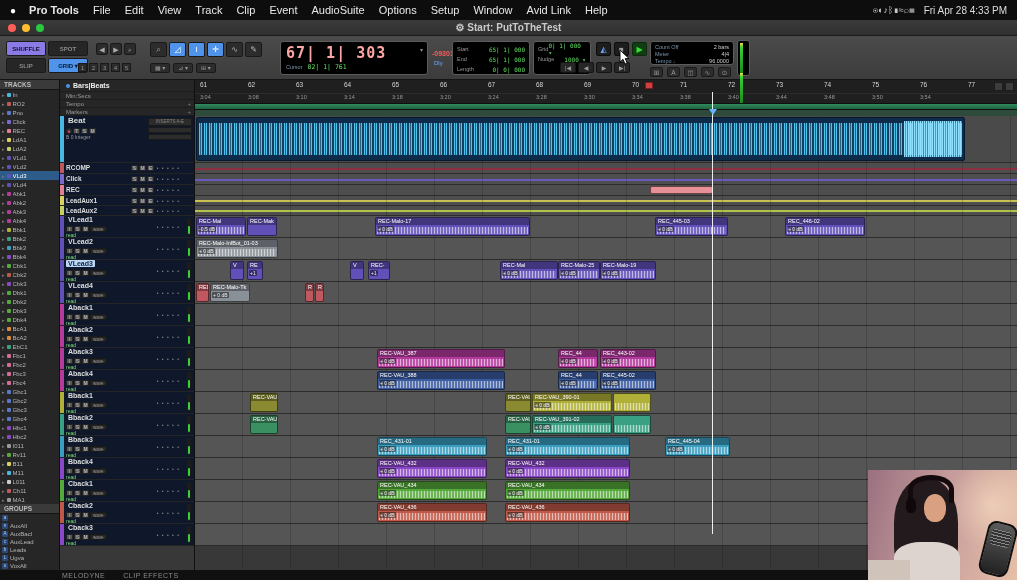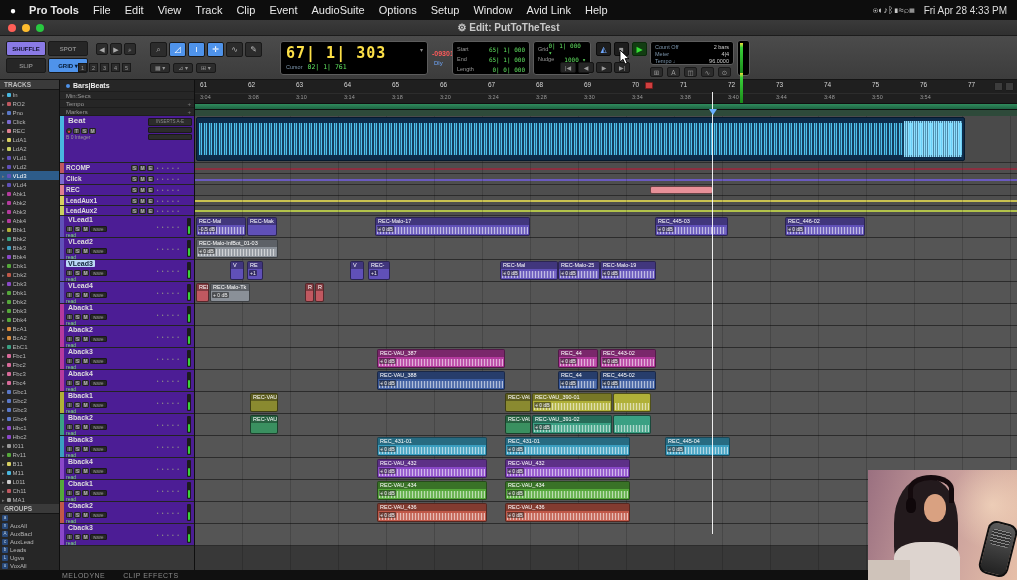--- a/index.html
+++ b/index.html
@@ -29,21 +29,21 @@
   .zb{width:12px;height:12px;background:#2c2c2c;border:1px solid #191919;color:#aaa;font-size:7px;line-height:11px;text-align:center;border-radius:2px}
   #zpresets{position:absolute;left:78px;top:27px;display:flex;gap:2px}
   .zp{width:9px;height:9px;background:#2c2c2c;border:1px solid #191919;color:#999;font-size:5.5px;line-height:8px;text-align:center}
   #tools{position:absolute;left:150px;top:6px;display:flex;gap:2px}
   .tool{width:17px;height:15px;background:#2c2c2c;border:1px solid #191919;color:#b5b5b5;font-size:8px;line-height:14px;text-align:center;border-radius:2px}
   .tool.on{background:#4f93ea;color:#fff}
   #toolchips{position:absolute;left:150px;top:27px;display:flex;gap:3px}
   .tchip{height:10px;padding:0 4px;background:#2c2c2c;border:1px solid #191919;color:#999;font-size:6px;line-height:9px;border-radius:2px}
   .panel{position:absolute;background:#000;border:1px solid #5c5c5c;border-radius:3px}
   #counter{left:280px;top:5px;width:148px;height:34px;padding:2px 5px}
-  #counter-main{font-family:"DejaVu Sans Mono",monospace;font-size:15px;font-weight:bold;color:#fde047;letter-spacing:1px}
+  #counter-main{font-family:"DejaVu Sans Mono",monospace;font-size:15px;font-weight:bold;color:#fca5a5;letter-spacing:1px}
   #counter-dd{position:absolute;right:4px;top:4px;font-size:6px;color:#888}
   #counter-sub{display:flex;gap:5px;align-items:center;margin-top:1px}
   #cursor-label{font-size:5.5px;color:#7d96ad}
   #cursor-value{font-family:"DejaVu Sans Mono",monospace;font-size:6.5px;color:#5fe05f}
   #offset{position:absolute;left:432px;top:14px;font-size:7px;font-weight:bold;color:#ff5a5a}
   #delay{position:absolute;left:434px;top:24px;font-size:6px;color:#6fa8ff}
   #selpanel{left:452px;top:5px;width:78px;height:34px;padding:2px 4px}
   #gridpanel{left:533px;top:5px;width:58px;height:34px;padding:2px 4px}
   .prow{display:flex;justify-content:space-between;align-items:center;height:10px}
   .plab{font-size:5.5px;color:#9a9a9a}
@@ -78,21 +78,21 @@
   .gitem{height:8px;display:flex;align-items:center;gap:2px;padding:0 2px}
   .gchip{width:6px;height:6px;background:#28497a;color:#bcd;font-size:4.5px;line-height:6px;text-align:center;border-radius:1px;flex:none}
   .gname{font-size:6px;color:#b5b5b5;white-space:nowrap;overflow:hidden}
   
   #controls{width:135px;background:#383838;border-right:1px solid #0f0f0f}
   #ruler-panel{height:36px;background:#262626;border-bottom:1px solid #141414}
   .rrow{height:8px;line-height:8px;font-size:6px;color:#9a9a9a;padding-left:6px;border-bottom:1px solid #1d1d1d;display:flex;align-items:center;gap:3px}
   .rrow.main{height:12px;font-size:7px;font-weight:bold;color:#eee}
   .bluedot{width:4px;height:4px;border-radius:50%;background:#4f93ea;display:inline-block}
   .rplus{margin-left:auto;margin-right:3px;color:#777;font-size:6px}
-  .trow{position:relative;background:#4c1d95;border-bottom:1px solid #232323;display:flex}
+  .trow{position:relative;background:#0f172a;border-bottom:1px solid #232323;display:flex}
   .strip{width:4px;flex:none}
   .tmain{flex:1;padding-left:2px;overflow:hidden}
   .tname{font-size:7px;font-weight:bold;color:#ddd;line-height:8px;white-space:nowrap}
   .tname .nm{padding:0 2px;border-radius:1px}
   .tname.sel .nm{background:#bcd8f8;color:#10233a}
   .tname.big{font-size:8px;line-height:10px}
   .tctl{display:flex;gap:1px;align-items:center;height:7px;margin-top:1px}
   .tb{min-width:7px;height:6px;background:#565656;border:1px solid #222;color:#c5c5c5;font-size:4.5px;line-height:5px;text-align:center;border-radius:1px}
   .chipv{height:6px;background:#262626;border:1px solid #191919;color:#9a9a9a;font-size:4.5px;line-height:5px;padding:0 2px;border-radius:1px}
   .tauto{font-size:5px;color:#79e079;line-height:6px}
@@ -162,21 +162,21 @@
 </div>
 
 <div id="titlebar">
   <span class="lights">
     <span class="light lr"></span>
     <span class="light ly"></span>
     <span class="light lg"></span>
   </span>
   <span id="title-text">
     <span>⚙</span>
-    <span>Edit: PutToTheTest</span>
+    <span>Start: PutToTheTest</span>
   </span>
 </div>
 
 <div id="toolbar">
   <div id="modes">
       <div class="mode purple">SHUFFLE</div>
       <div class="mode">SPOT</div>
       <div class="mode">SLIP</div>
       <div class="mode blue">GRID ▾</div>
     </div>

